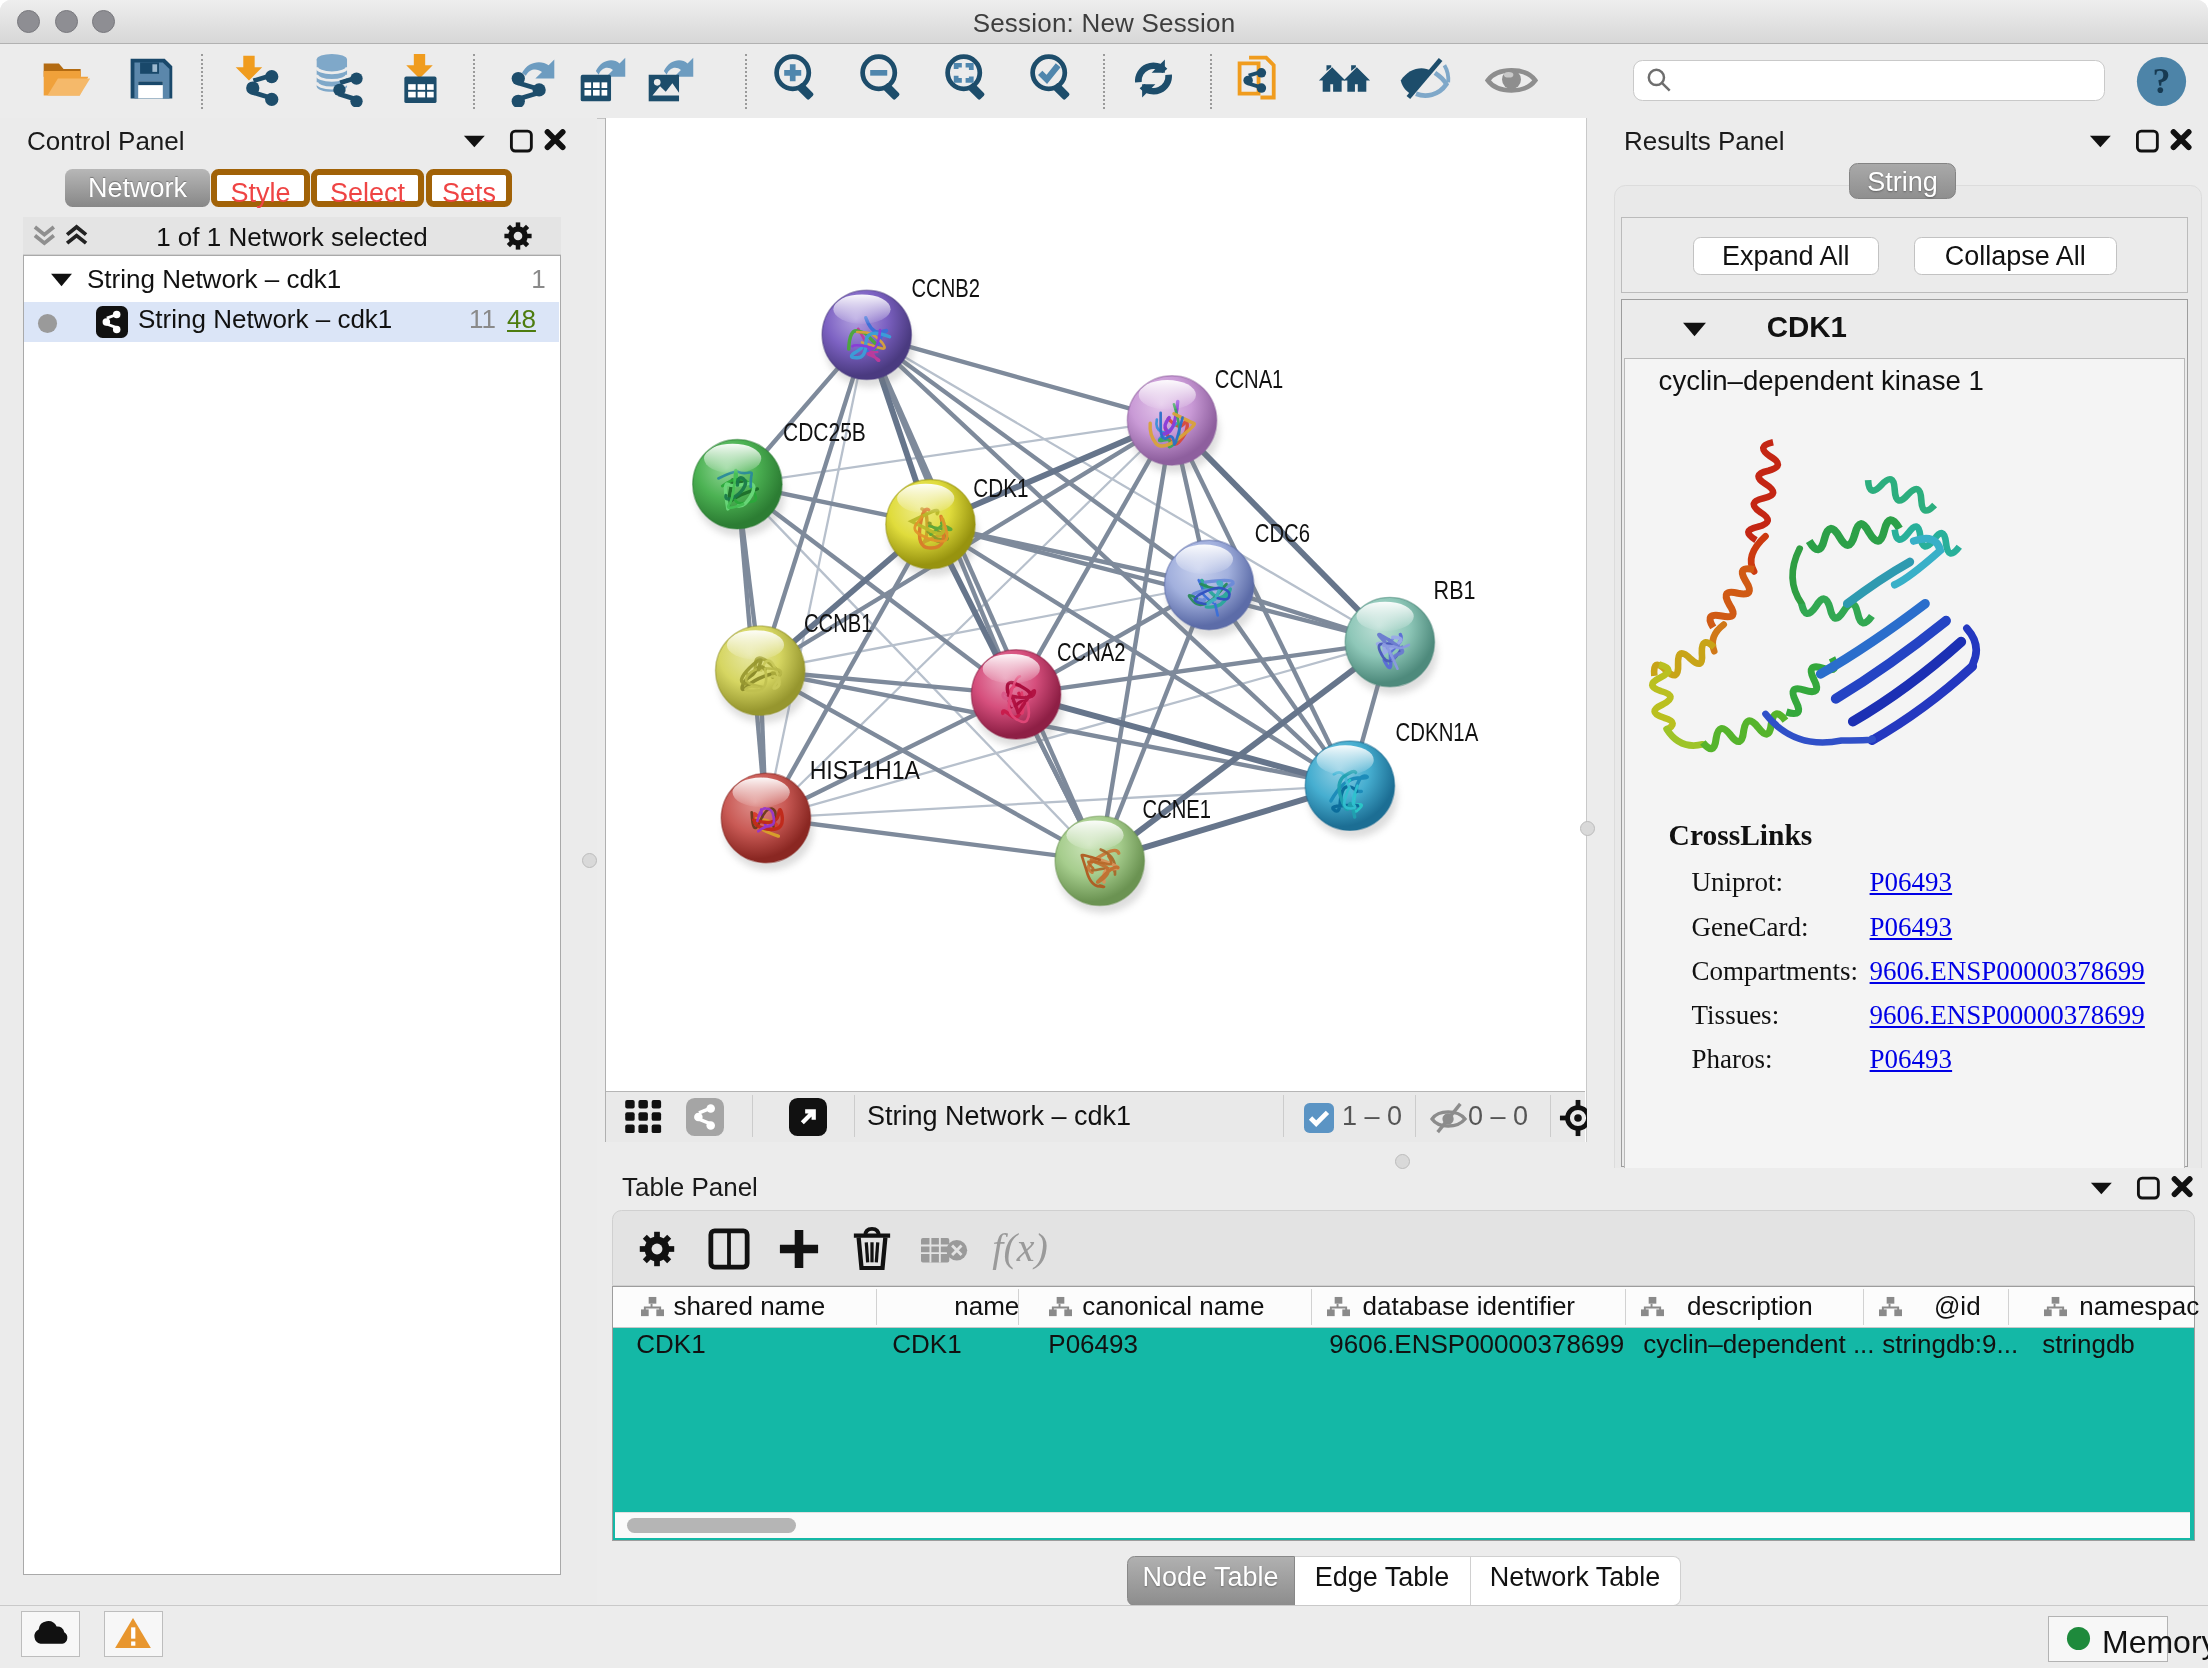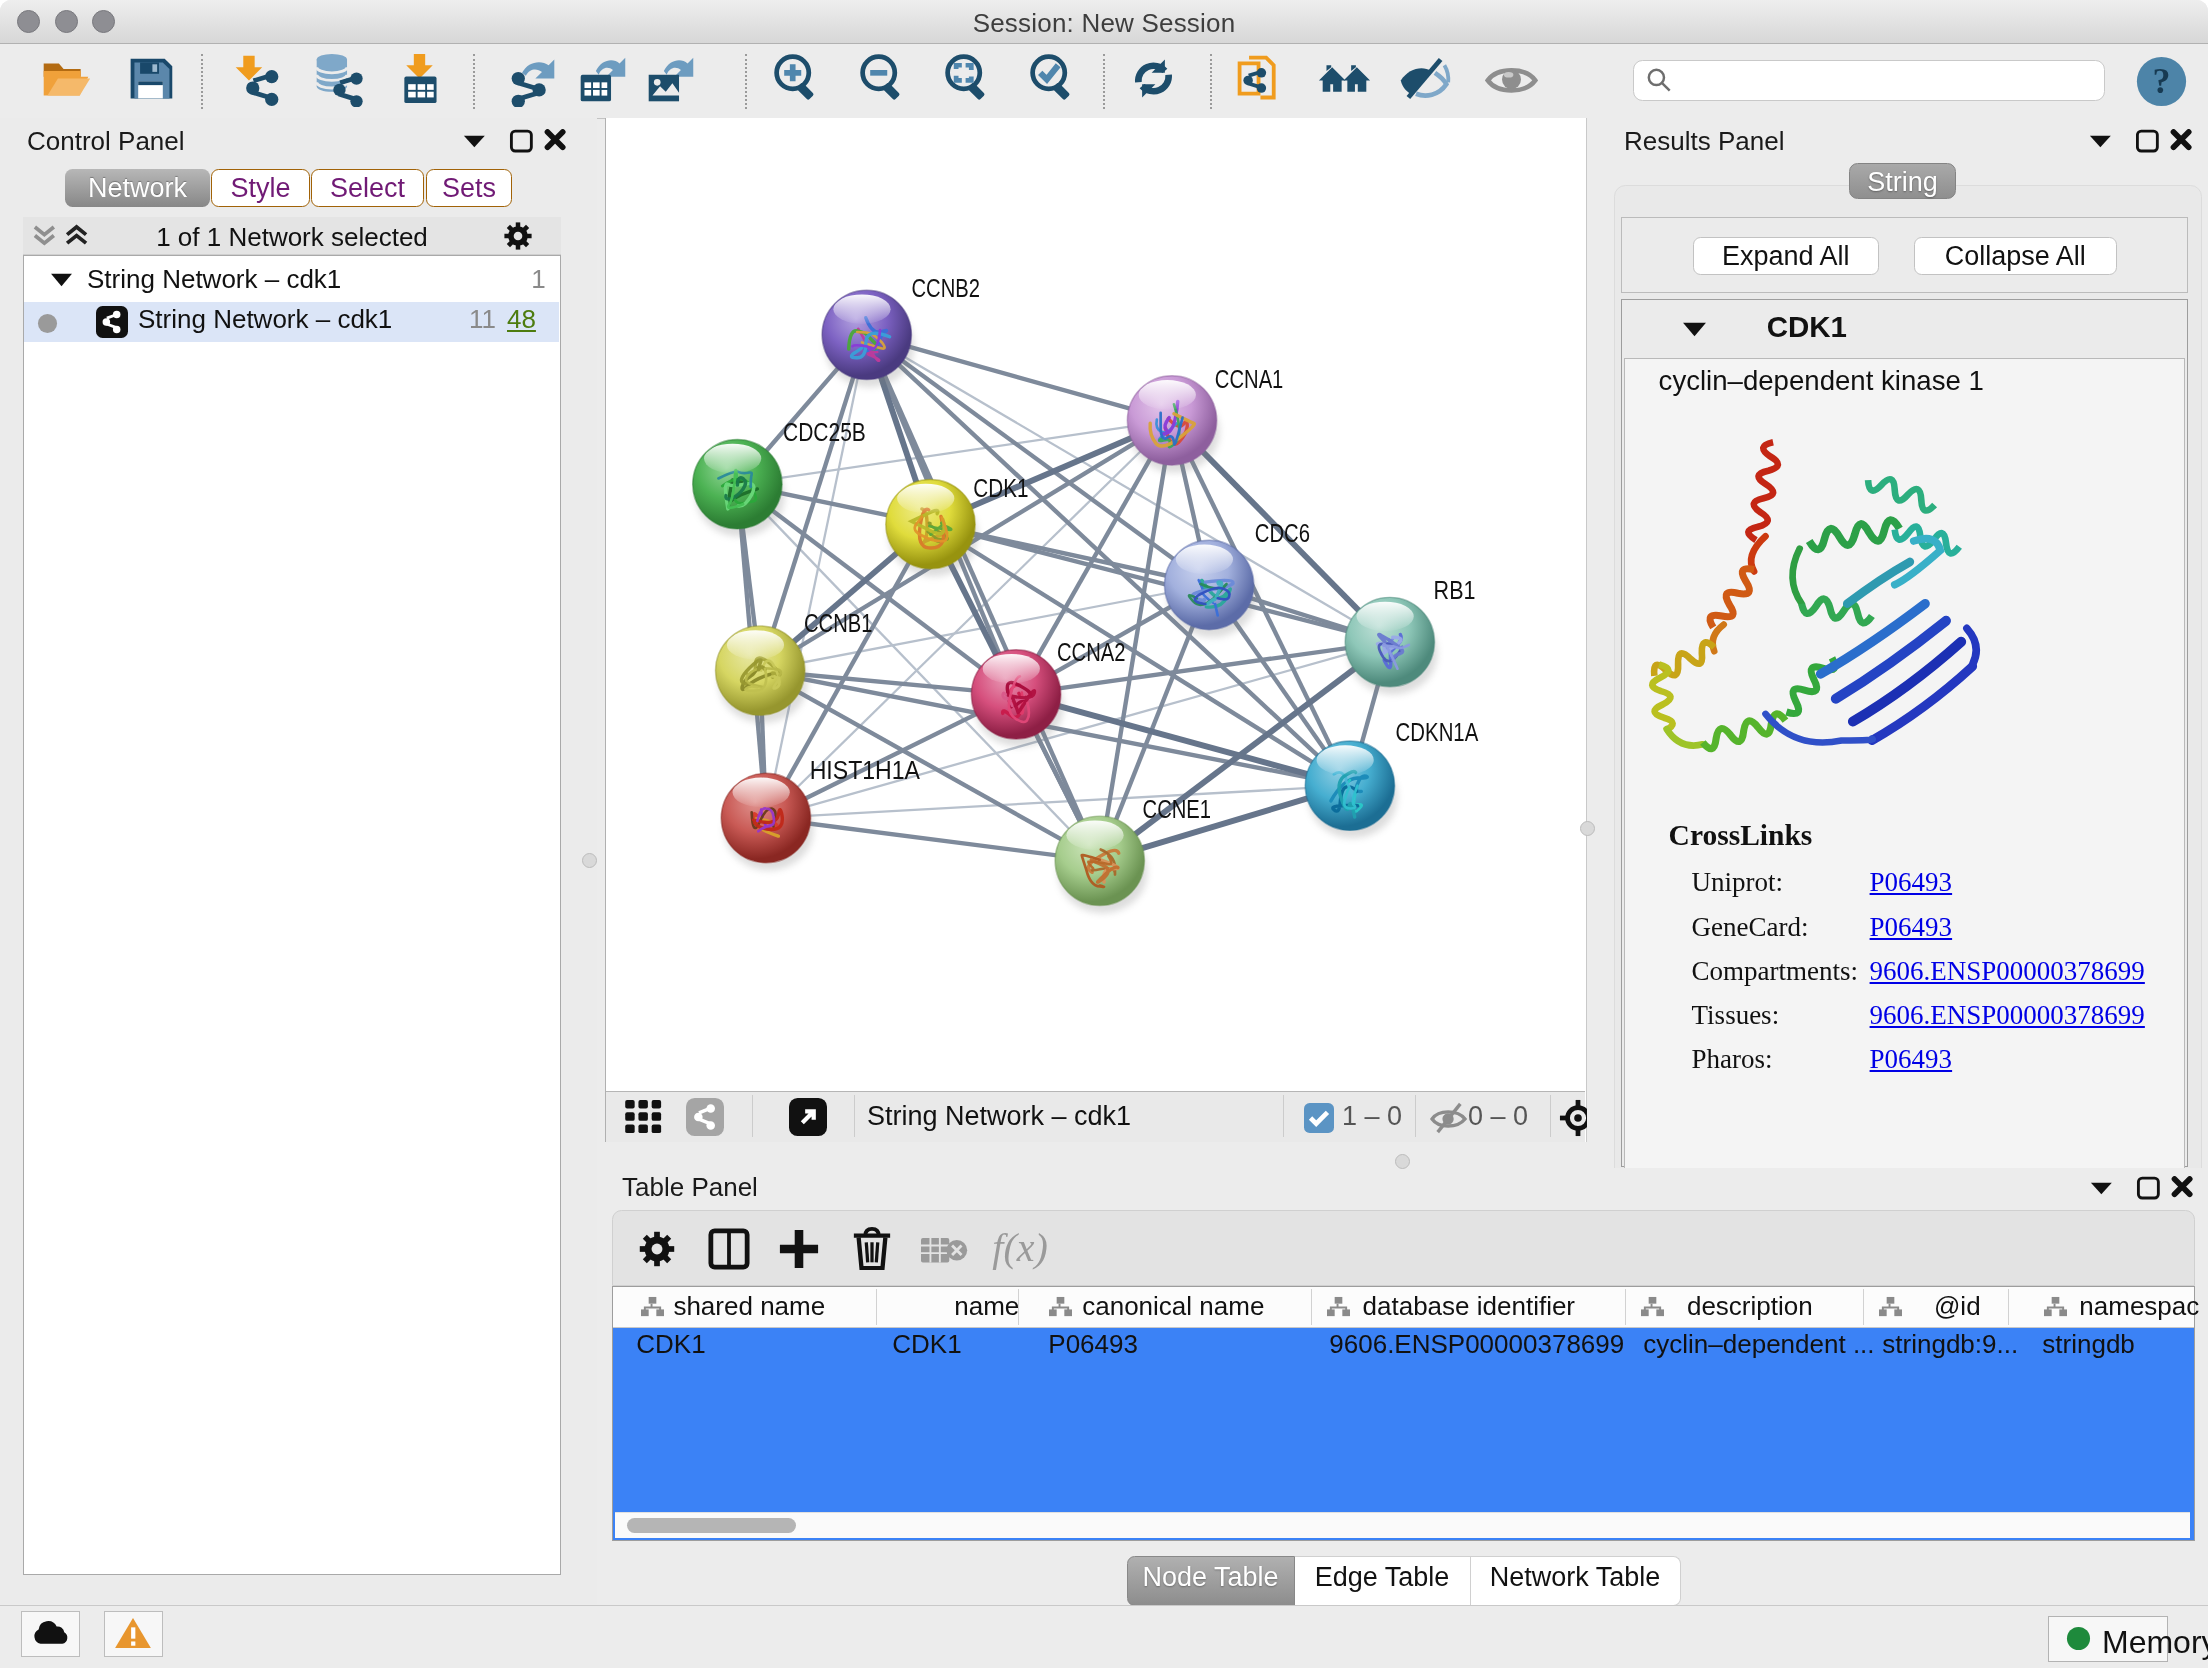--- a/index.html
+++ b/index.html
@@ -11,21 +11,21 @@
 .toolbar{position:absolute;left:0;top:44px;width:2208px;height:74px;background:#ececec;border-bottom:1px solid #c3c3c3;}
 .tsep{position:absolute;top:9.5px;height:55px;width:0;border-left:2.9px dotted #9a9a9a;}
 .ticon{position:absolute;top:7.6px;}
 .searchbox{position:absolute;left:1633px;top:16px;width:472px;height:41px;background:#fff;border:1.9px solid #c9c9c9;border-radius:9.5px;box-sizing:border-box;}
 .panelhdr{font-size:26px;color:#1a1a1a;}
 
 .cpanel{position:absolute;left:0;top:118px;width:597px;height:1486px;background:#ebebeb;}
 .tabs{position:absolute;top:51px;left:65px;height:38px;}
 .tab{position:absolute;top:0;height:38px;box-sizing:border-box;font-size:27px;text-align:center;border-radius:7.6px;}
 .tabsel{background:linear-gradient(#b7b7b7,#878787);color:#fff;text-shadow:0 -1px 1px rgba(0,0,0,.3);}
-.tabun{background:#fff;color:#701a75;border:1px solid #a16207;}
+.tabun{background:#fff;color:#ef4444;border:6px solid #a16207;}
 .netbar{position:absolute;left:23px;top:99px;width:538px;height:38px;background:#e4e4e4;border-bottom:1px solid #cfcfcf;box-sizing:border-box;}
 .listbox{position:absolute;left:23px;top:137px;width:538px;height:1320px;background:#fff;border:1.9px solid #a9a9a9;box-sizing:border-box;}
 .lrow{position:absolute;left:0;width:535px;height:40px;font-size:26px;color:#111;}
 
 .netpanel{position:absolute;left:597px;top:118px;width:982px;height:1024px;background:#fff;border-left:1.9px solid #b0b0b0;border-right:1.9px solid #c9c9c9;box-sizing:border-box;margin-left:8px;}
 .netfoot{position:absolute;left:0px;bottom:0px;width:979px;height:51px;background:#e9e9e9;border-top:1.9px solid #b5b5b5;box-sizing:border-box;}
 .vsep{position:absolute;top:2.9px;height:42px;width:0;border-left:1.9px solid #cccccc;}
 
 .rpanel{position:absolute;left:1587px;top:118px;width:621px;height:1071px;background:#ececec;}
 .rcontainer{position:absolute;left:27px;top:67px;width:586px;height:999px;background:#e9e9e9;border:1px solid #dcdcdc;border-radius:11.4px;}
@@ -35,21 +35,21 @@
 .box2{position:absolute;left:5.7px;top:113px;width:567px;height:868px;border:1px solid #9d9d9d;background:#ebebeb;box-sizing:border-box;}
 .cdk1hdr{position:absolute;left:0;top:0;width:100%;height:57px;}
 .whitebox{position:absolute;left:1.9px;top:58px;width:561px;height:1012px;background:#f4f4f4;border:1px solid #b9b9b9;box-sizing:border-box;}
 .serif{font-family:"Liberation Serif",serif;}
 .clrow{position:absolute;left:0;width:100%;font-size:27px;}
 .cllabel{position:absolute;left:67px;color:#111;}
 .clval{position:absolute;left:245px;color:#0000e6;text-decoration:underline;}
 
 .tpanel{position:absolute;left:599px;top:1168px;width:1609px;height:436px;background:#ececec;}
 .ttoolbar{position:absolute;left:13.3px;top:42px;width:1583px;height:76px;background:#e3e3e3;border:1px solid #d0d0d0;border-radius:9.5px 9.5px 0 0;box-sizing:border-box;}
-.tgrid{position:absolute;left:13.3px;top:118px;width:1583px;height:255px;background:#3b82f6;border:1.9px solid #9d9d9d;box-sizing:border-box;}
+.tgrid{position:absolute;left:13.3px;top:118px;width:1583px;height:255px;background:#14b8a6;border:1.9px solid #9d9d9d;box-sizing:border-box;}
 .thead{position:absolute;left:0;top:0;width:100%;height:40px;background:#fcfcfc;border-bottom:1.9px solid #c8c8c8;font-size:26px;color:#111;}
 .tcell{position:absolute;top:0;height:38px;line-height:38px;}
 .tdiv{position:absolute;top:1.9px;height:36px;width:0;border-left:1.9px solid #d2d2d2;}
 .trow{position:absolute;left:0;top:42px;width:100%;height:36px;font-size:26px;color:#111;}
 .hscroll{position:absolute;left:1.9px;bottom:1.9px;width:1575px;height:25px;background:#fafafa;border-top:1px solid #e0e0e0;}
 .hthumb{position:absolute;left:11.4px;top:4.8px;width:169px;height:15px;background:#b5b5b5;border-radius:7.6px;}
 .ttabs{position:absolute;left:0;top:388px;width:100%;height:42px;text-align:center;}
 .ttab{display:inline-block;height:50px;line-height:40px;font-size:27px;box-sizing:border-box;vertical-align:top;}
 
 .statusbar{position:absolute;left:0;top:1605px;width:2208px;height:64px;background:#ececec;border-top:1px solid #c9c9c9;}

